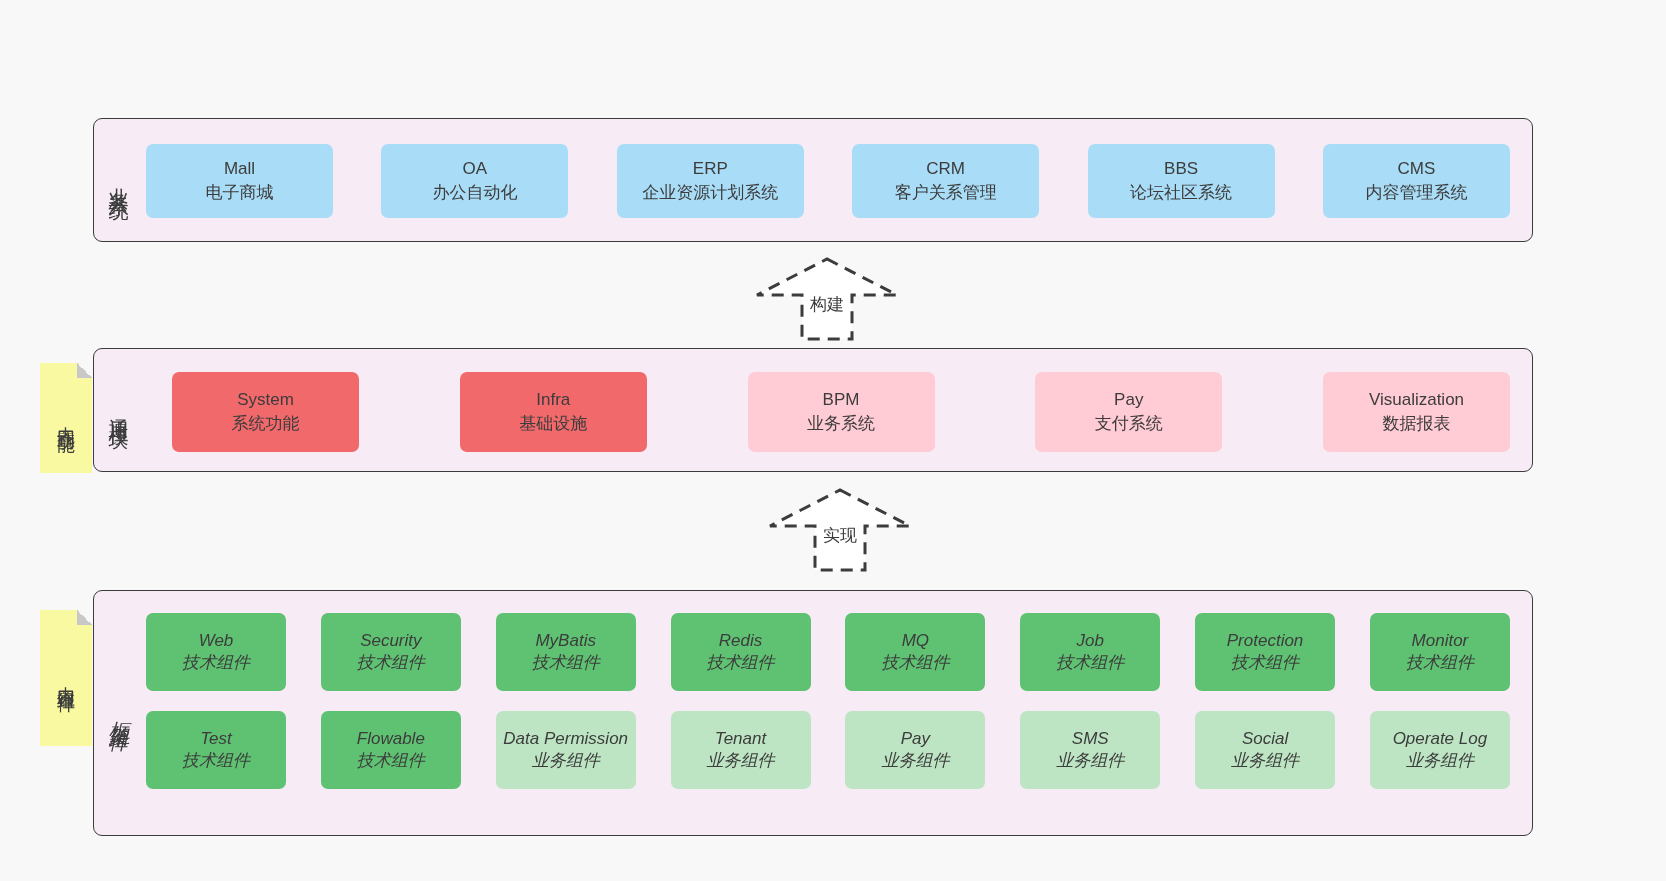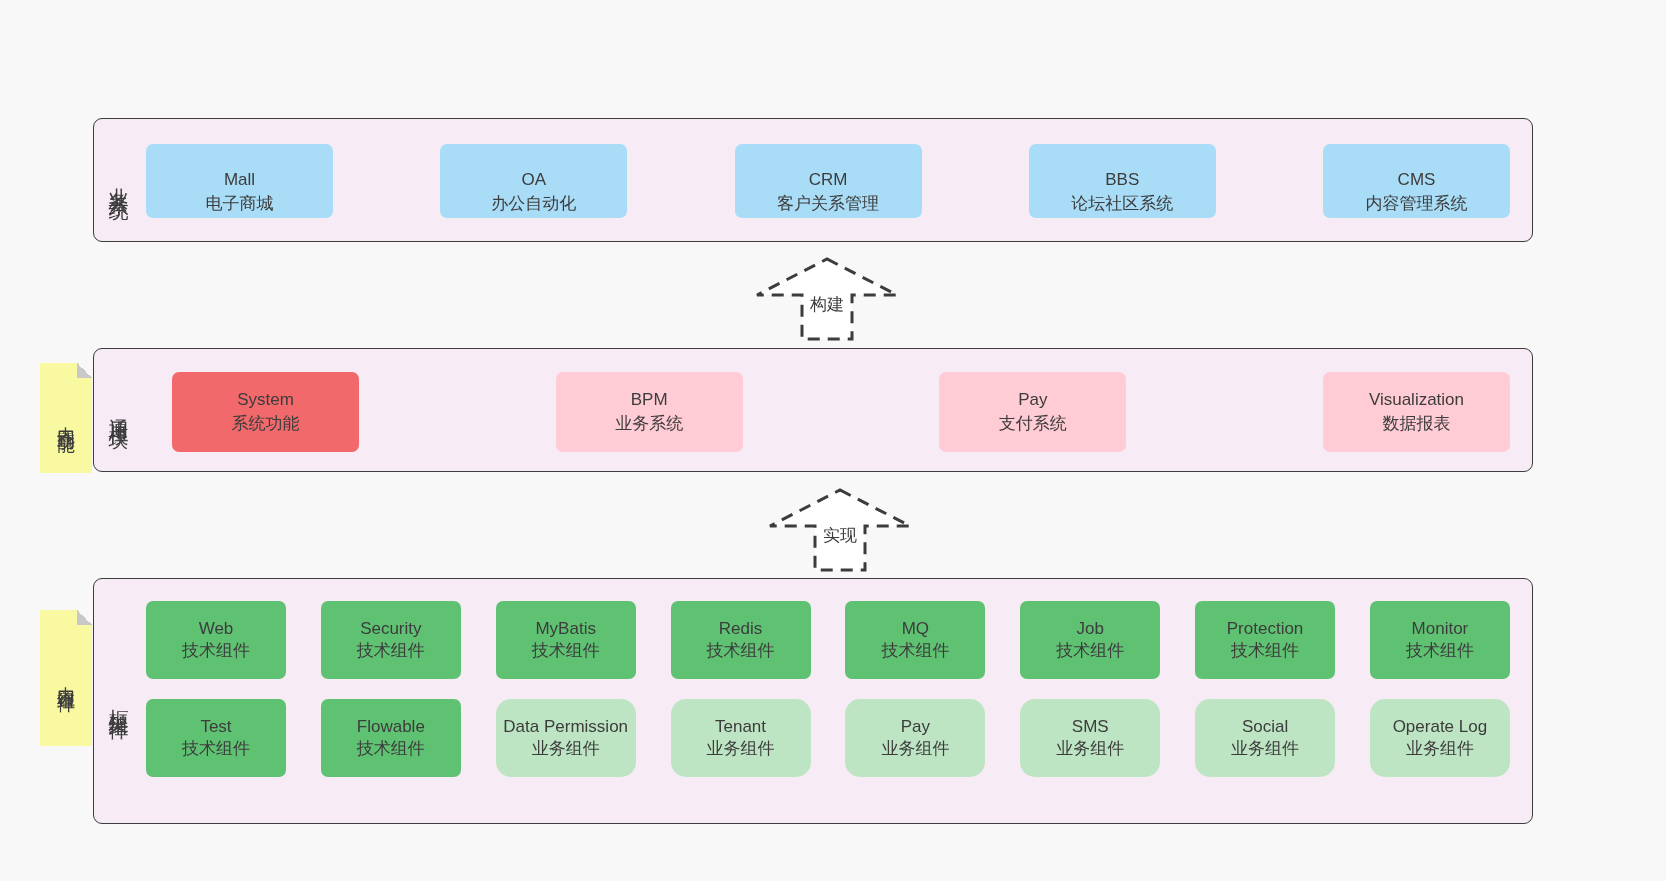--- a/index.html
+++ b/index.html
@@ -9,40 +9,40 @@
     --note-bg:#f8f9a0; --note-fold:#c8c8c8; --text:#3c3c3c;
   }
   *{margin:0;padding:0;box-sizing:border-box;}
   body{background:var(--page-bg);font-family:"Liberation Sans",sans-serif;}
   .canvas{position:relative;width:1666px;height:881px;background:var(--page-bg);overflow:hidden;}
 
   .layer{position:absolute;left:93px;width:1440px;background:var(--layer-bg);
          border:1.5px solid var(--layer-border);border-radius:9px;}
   .layer1{top:118px;height:124px;}
   .layer2{top:348px;height:124px;}
-  .layer3{top:578px;height:246px;}
+  .layer3{top:590px;height:246px;font-style:italic;}
 
   .layer-label{position:absolute;left:15px;top:50%;transform:translateY(-50%);
     writing-mode:vertical-rl;text-orientation:upright;font-size:20px;color:var(--text);
     letter-spacing:4px;line-height:1;white-space:nowrap;}
 
   .boxes-row{position:absolute;left:52px;right:22px;display:flex;justify-content:space-between;}
   .layer1 .boxes-row{top:25px;height:74px;}
   .layer2 .boxes-row{top:23px;height:80px;padding-left:26px;}
   .layer3 .row1{top:22px;height:78px;}
   .layer3 .row2{top:120px;height:78px;}
 
   .box{border-radius:7px;display:flex;flex-direction:column;align-items:center;
        justify-content:center;text-align:center;color:var(--text);
        font-size:17px;line-height:1.42;padding:2px 6px;}
   .w187{width:187px;} .w140{width:140px;}
   .layer3 .box{line-height:1.28;}
-  .v-blue{background:var(--blue);justify-content:flex-end;} .v-red{background:var(--red);}
+  .v-blue{background:var(--blue);} .v-red{background:var(--red);}
   .v-pink{background:var(--pink);} .v-green{background:var(--green);}
-  .v-lightgreen{background:var(--light-green);border-radius:15px;}
+  .v-lightgreen{background:var(--light-green);}
 
   .note{position:absolute;width:52px;background:var(--note-bg);}
   .note1{left:40px;top:363px;height:110px;}
   .note2{left:40px;top:610px;height:136px;}
   .note .fold{position:absolute;top:0;right:0;width:15px;height:15px;
     background:linear-gradient(225deg,var(--page-bg) 0 50%,var(--note-fold) 50% 100%);}
   .note-text{position:absolute;top:50%;left:50%;transform:translate(-50%,-50%);
     writing-mode:vertical-rl;text-orientation:upright;font-size:18px;color:var(--text);
     letter-spacing:3px;line-height:1;white-space:nowrap;}
 
@@ -63,20 +63,24 @@
     <div class="boxes-row">
       <div class="box w187 v-blue">
         <span>Mall</span>
         <span>电子商城</span>
       </div>
       <div class="box w187 v-blue">
         <span>OA</span>
         <span>办公自动化</span>
       </div>
       <div class="box w187 v-blue">
+        <span>ERP</span>
+        <span>企业资源计划系统</span>
+      </div>
+      <div class="box w187 v-blue">
         <span>CRM</span>
         <span>客户关系管理</span>
       </div>
       <div class="box w187 v-blue">
         <span>BBS</span>
         <span>论坛社区系统</span>
       </div>
       <div class="box w187 v-blue">
         <span>CMS</span>
         <span>内容管理系统</span>
@@ -96,20 +100,24 @@
     <div class="note-text">内置功能</div>
   </div>
 
   <div class="layer layer2">
     <div class="layer-label">通用模块</div>
     <div class="boxes-row">
       <div class="box w187 v-red">
         <span>System</span>
         <span>系统功能</span>
       </div>
+      <div class="box w187 v-red">
+        <span>Infra</span>
+        <span>基础设施</span>
+      </div>
       <div class="box w187 v-pink">
         <span>BPM</span>
         <span>业务系统</span>
       </div>
       <div class="box w187 v-pink">
         <span>Pay</span>
         <span>支付系统</span>
       </div>
       <div class="box w187 v-pink">
         <span>Visualization</span>

